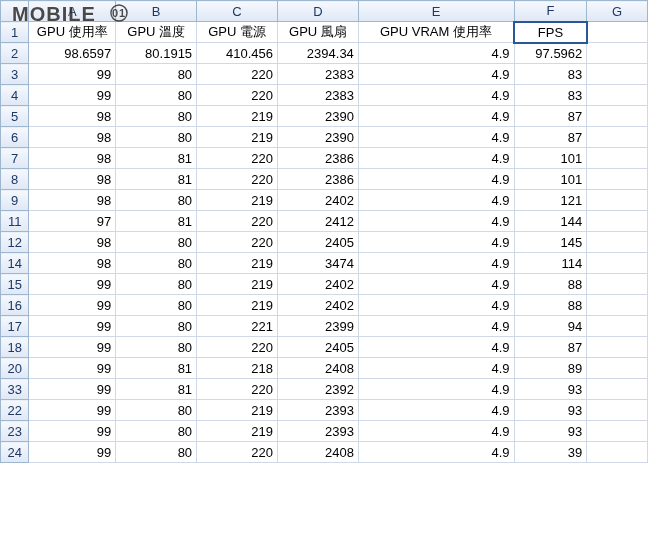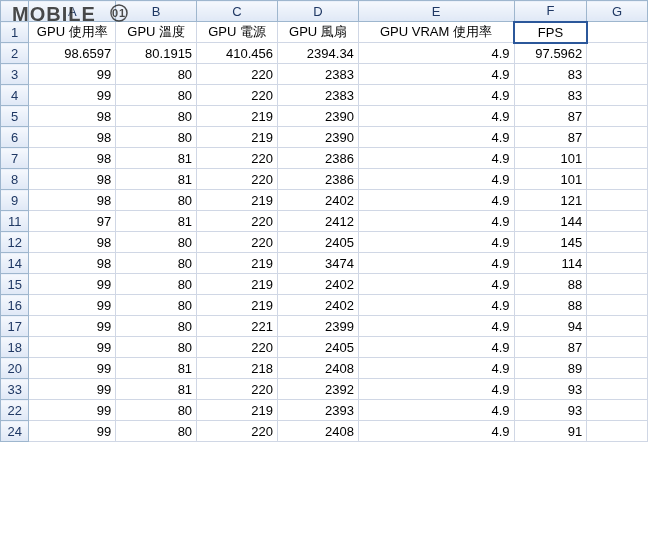--- a/index.html
+++ b/index.html
@@ -226,23 +226,33 @@
         <th>22</th>
         <td class="col-A num">99</td>
         <td class="col-B num">80</td>
         <td class="col-C num">219</td>
         <td class="col-D num">2393</td>
         <td class="col-E num">4.9</td>
         <td class="col-F num">93</td>
         <td class="col-G num"></td>
       </tr>
       <tr>
+        <th>23</th>
+        <td class="col-A num">99</td>
+        <td class="col-B num">80</td>
+        <td class="col-C num">219</td>
+        <td class="col-D num">2393</td>
+        <td class="col-E num">4.9</td>
+        <td class="col-F num">93</td>
+        <td class="col-G num"></td>
+      </tr>
+      <tr>
         <th>24</th>
         <td class="col-A num">99</td>
         <td class="col-B num">80</td>
         <td class="col-C num">220</td>
         <td class="col-D num">2408</td>
         <td class="col-E num">4.9</td>
-        <td class="col-F num">91</td>
+        <td class="col-F num">39</td>
         <td class="col-G num"></td>
       </tr>
     </tbody>
 </table>
 
 </body></html>

